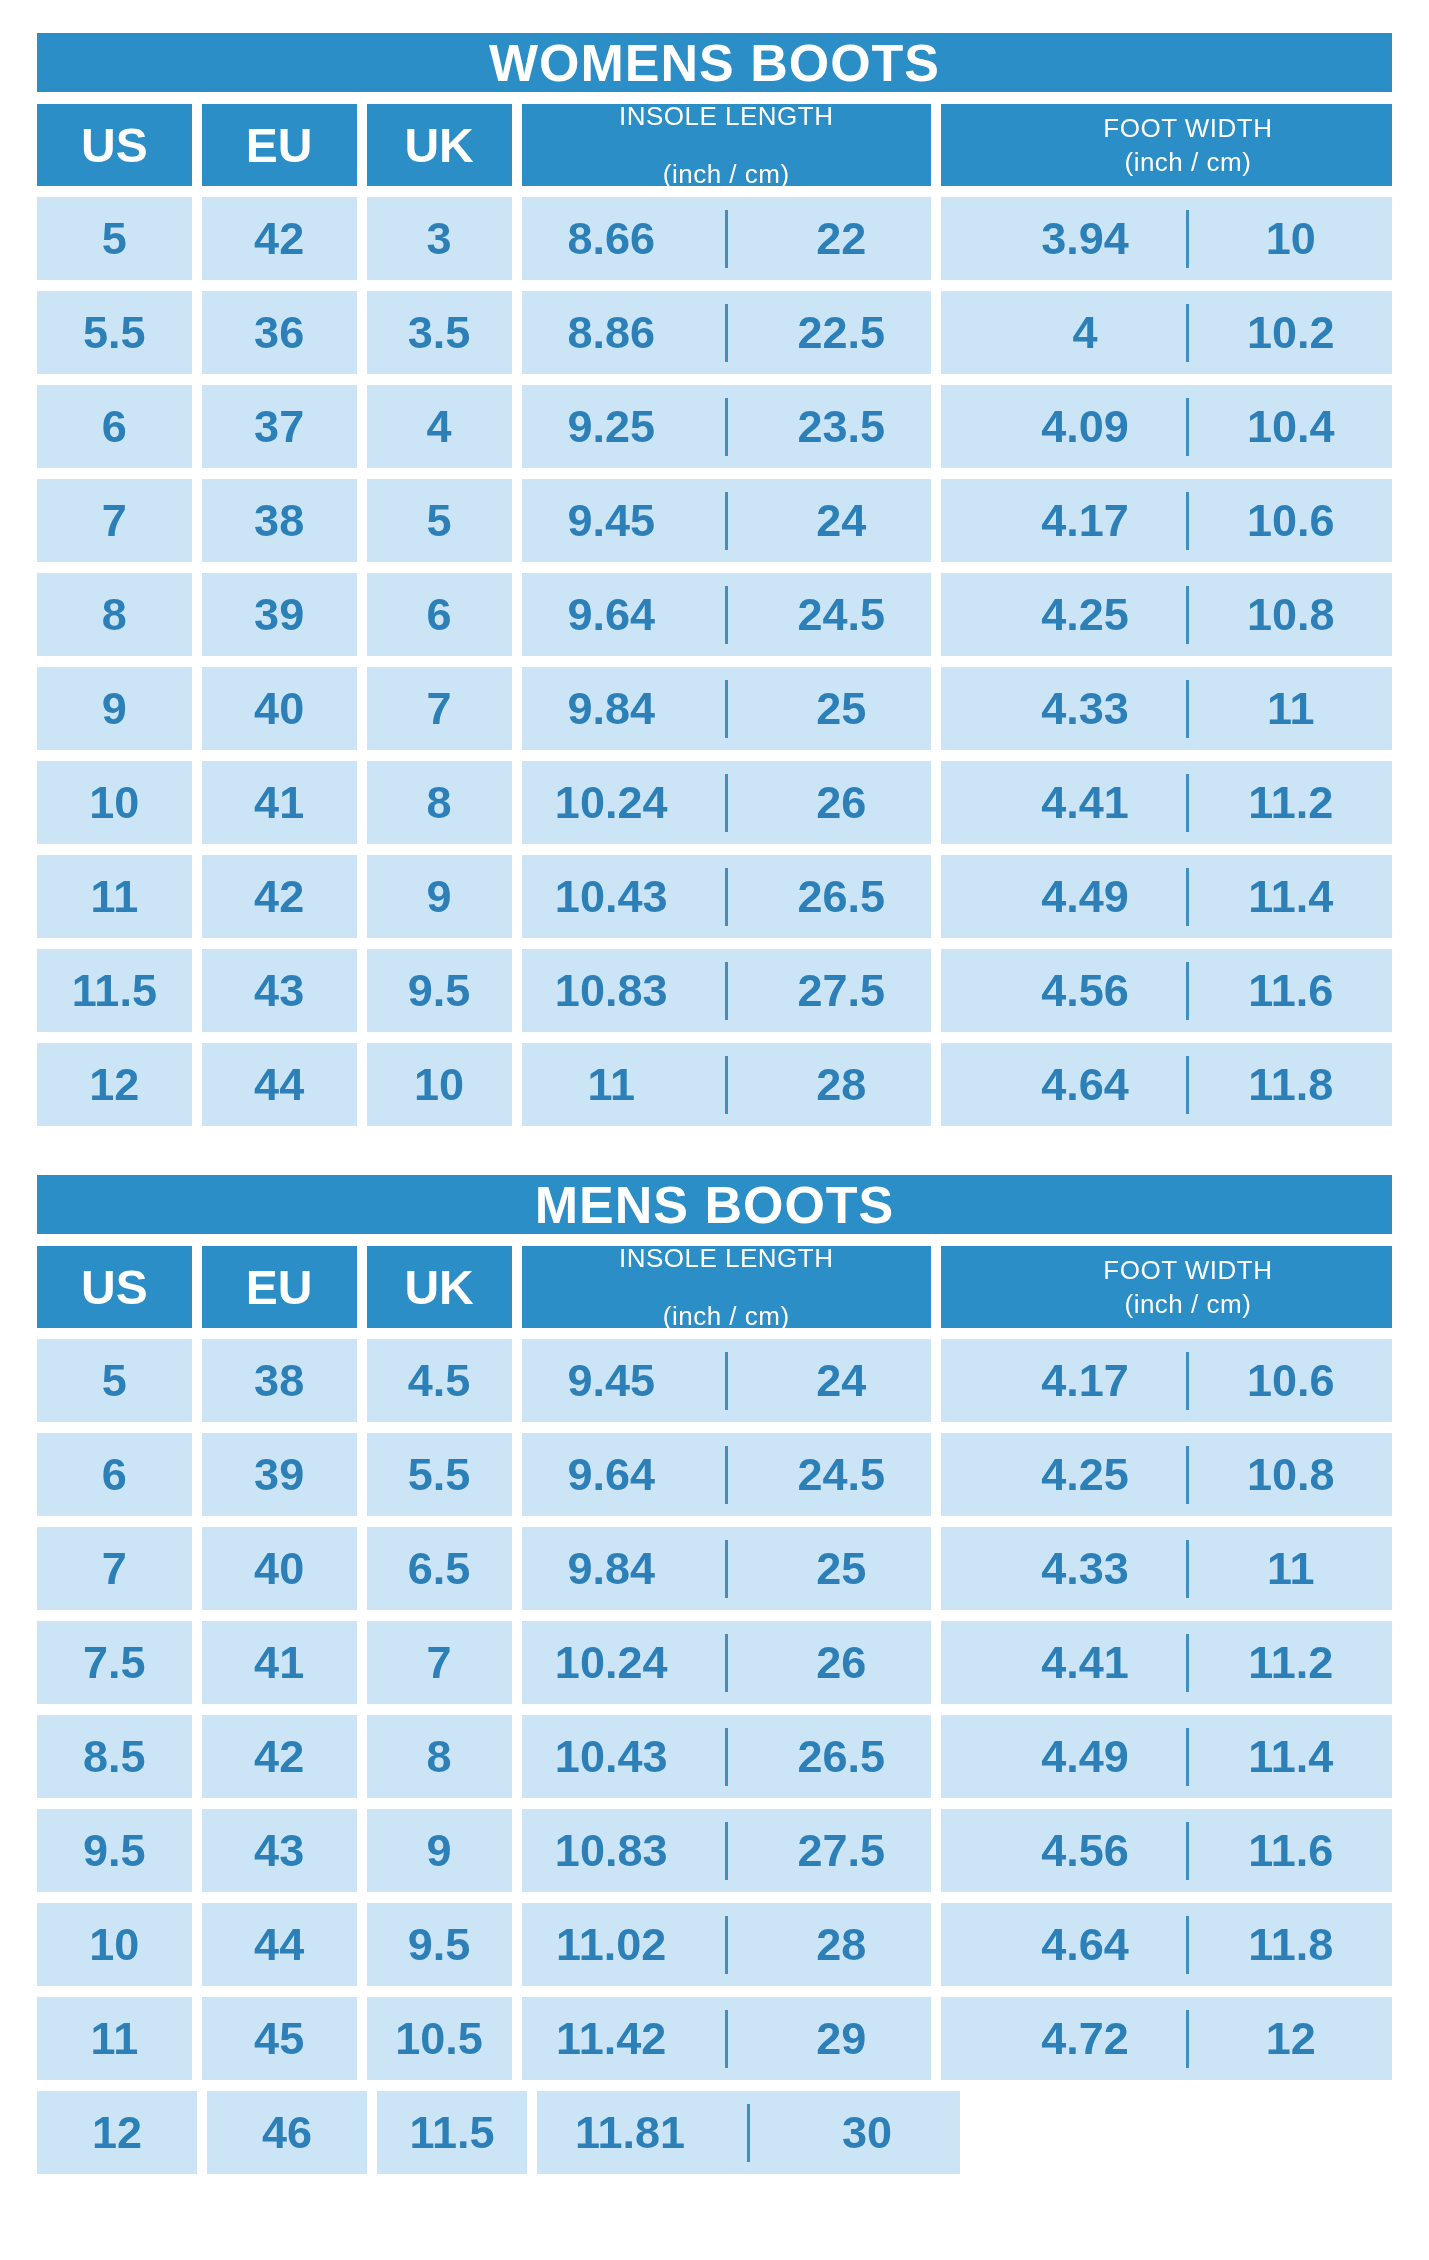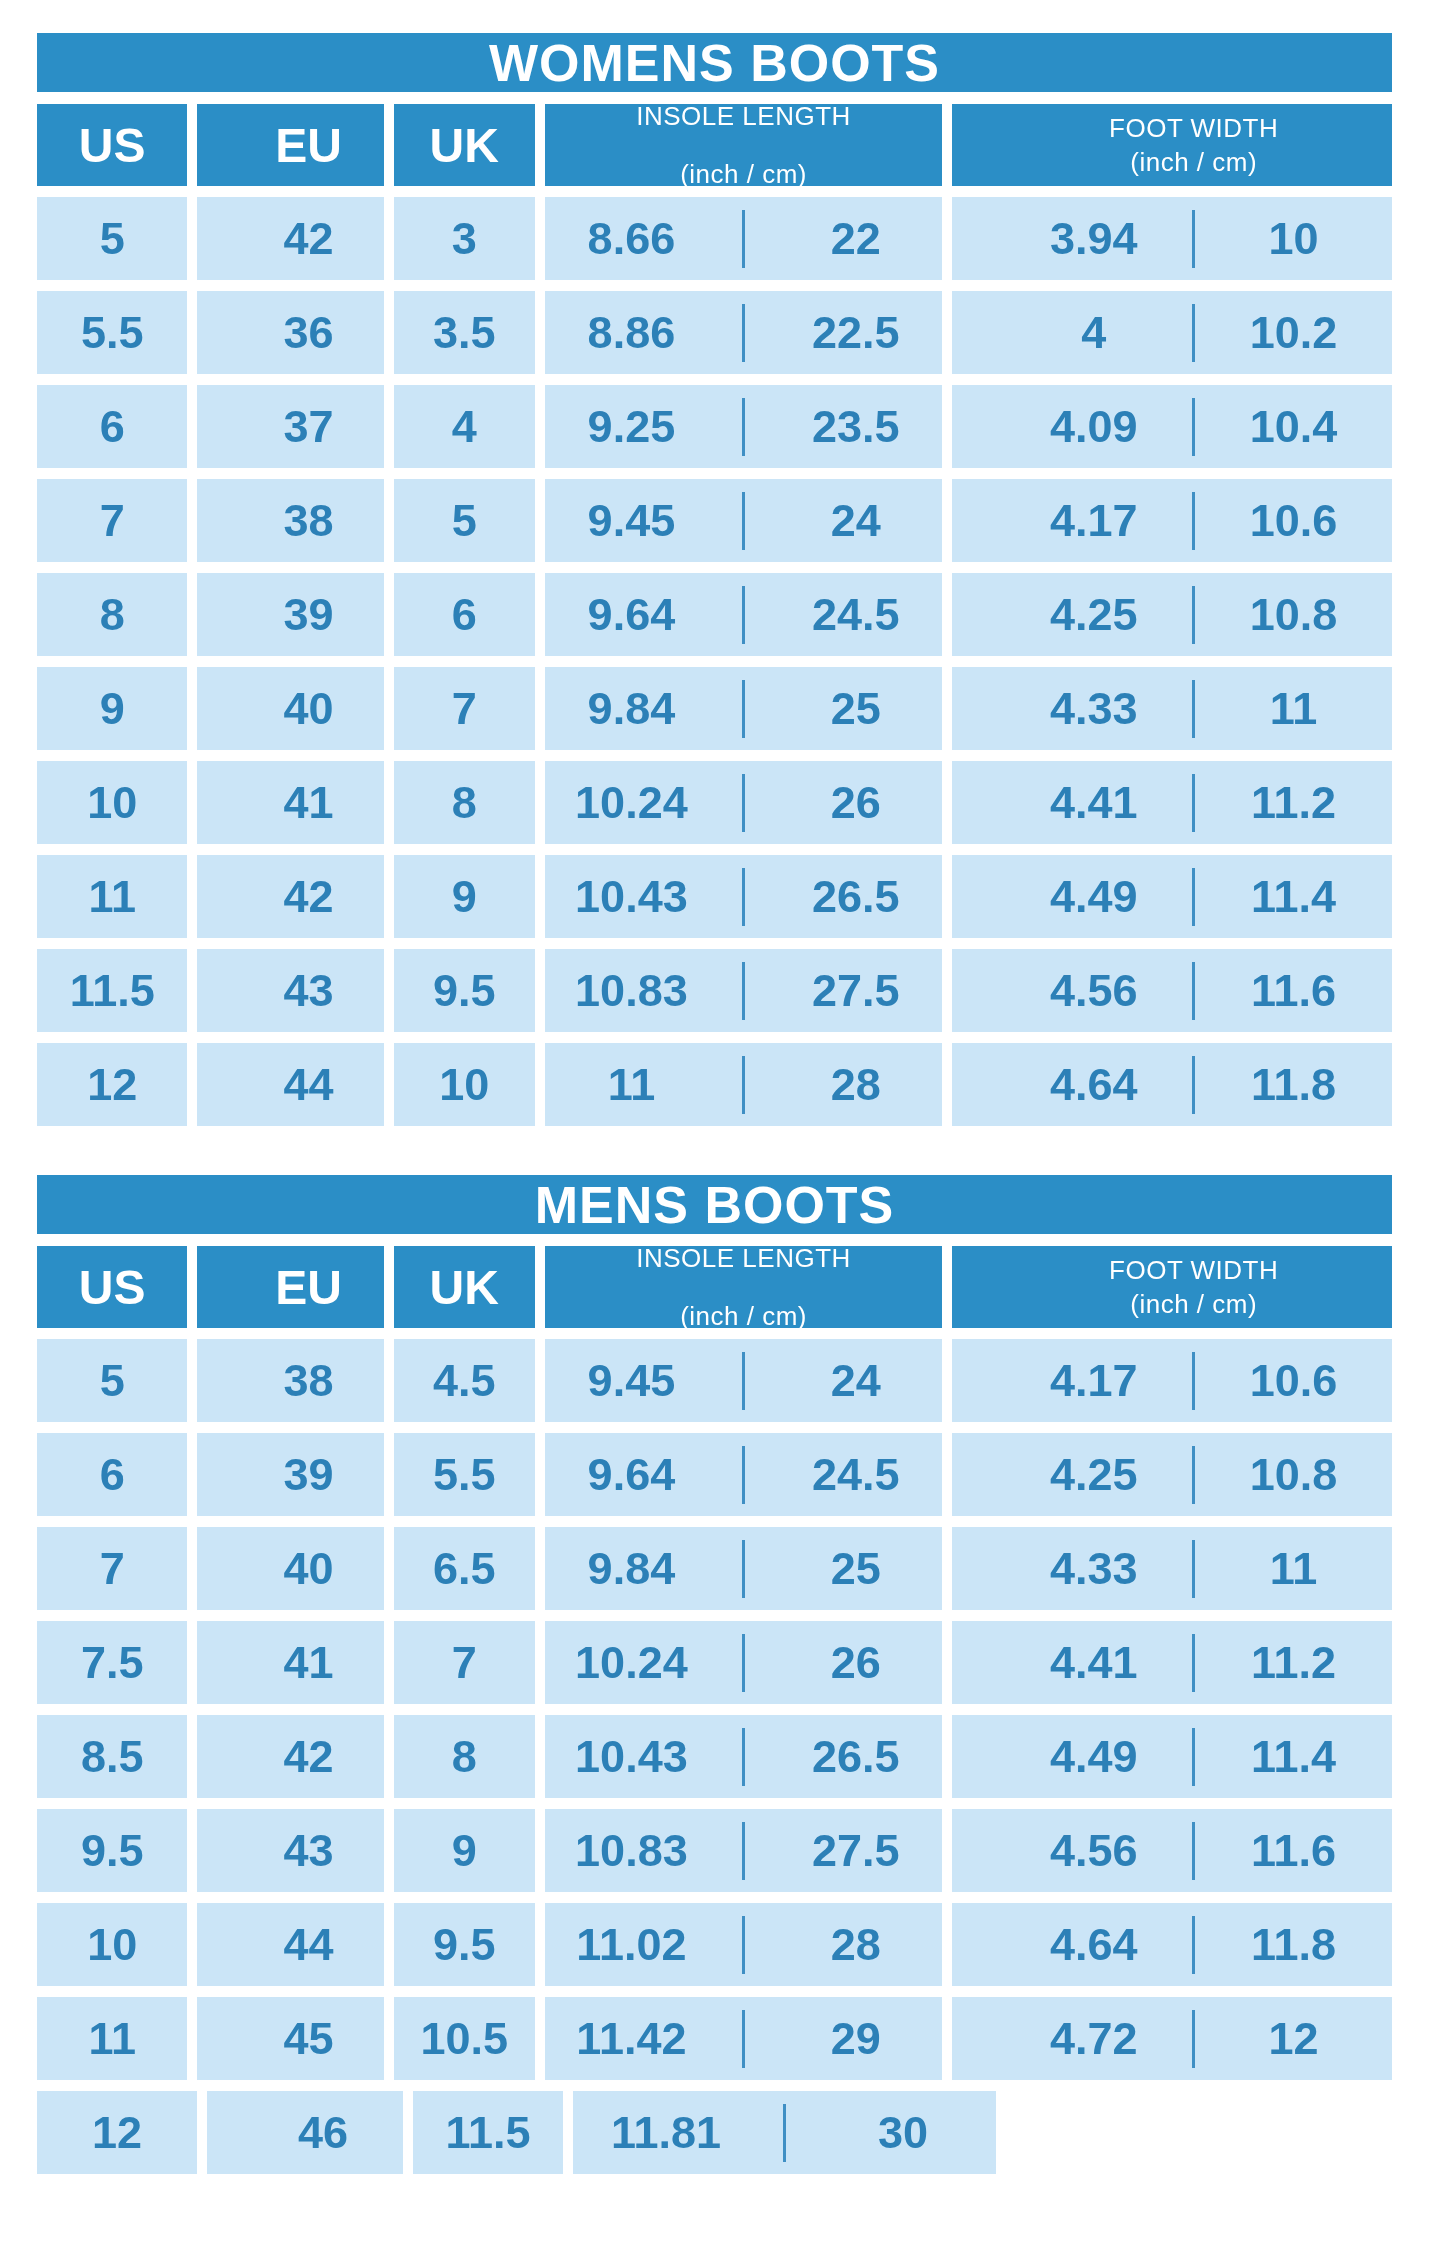--- a/index.html
+++ b/index.html
@@ -39,21 +39,21 @@
     background:#cbe5f7;color:#2c80b7;
     height:83px;
     font-weight:bold;font-size:45px;
     display:flex;align-items:center;justify-content:center;
   }
   .cell.split{justify-content:stretch;}
   .half{flex:1;display:flex;align-items:center;justify-content:center;}
   .vdiv{width:3px;height:58px;background:#3f8fc4;align-self:center;flex:0 0 auto;}
 
   .c-us{width:160px;}
-  .c-eu{width:160px;padding-left:36px;}
+  .c-eu{width:160px;}
   .c-uk{width:150px;}
   .c-insole{width:423px;gap:24px;}
   .c-foot{width:422px;padding-left:43px;}
 </style>
 </head>
 <body>
 
 <div class="page">
 
   <div class="size-table">

